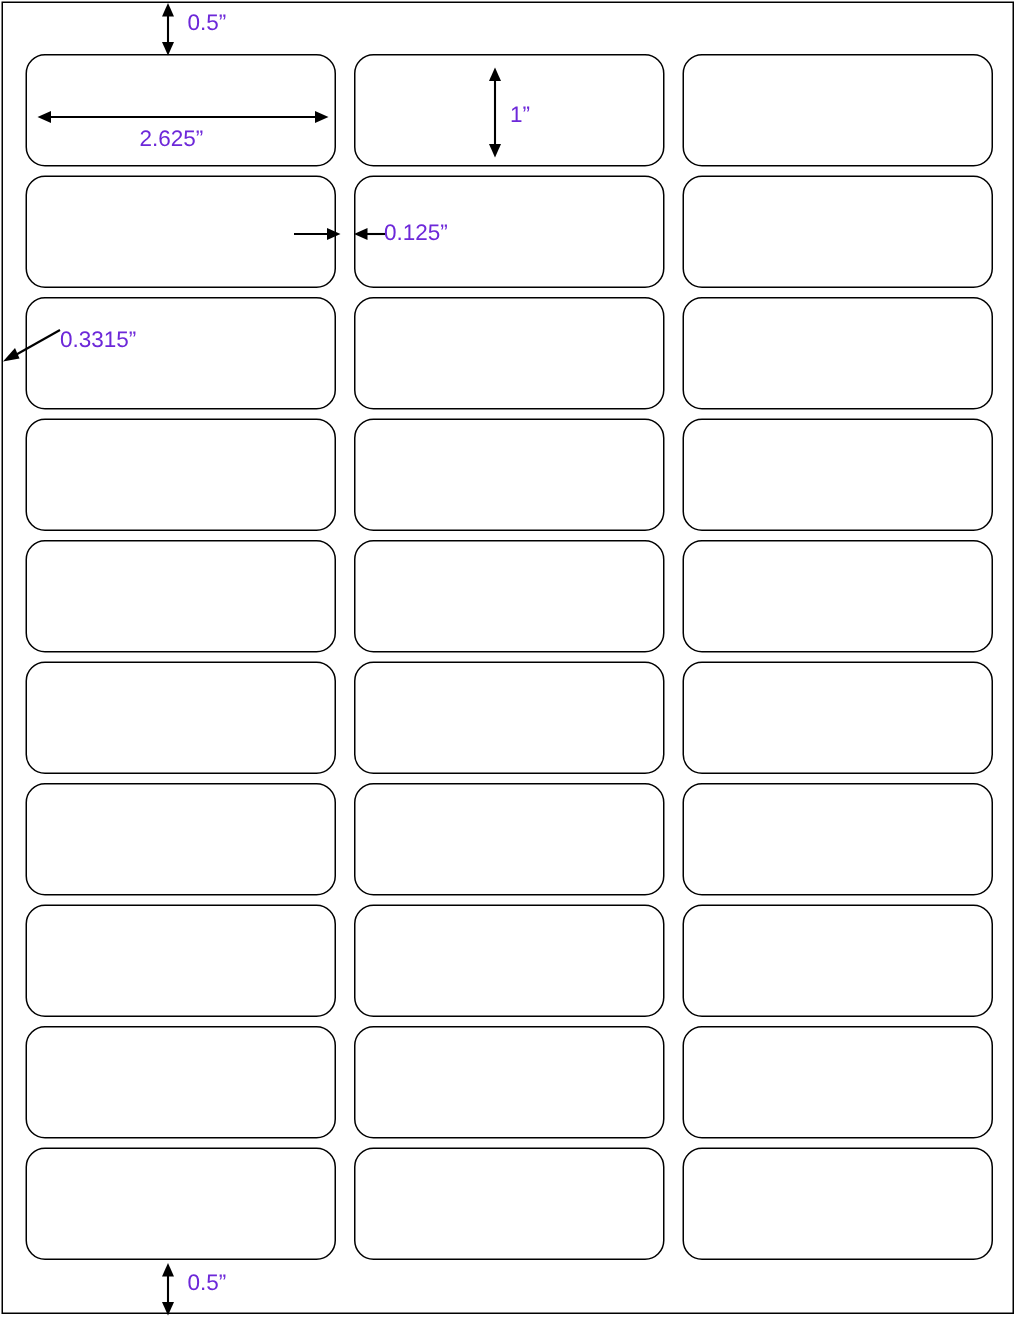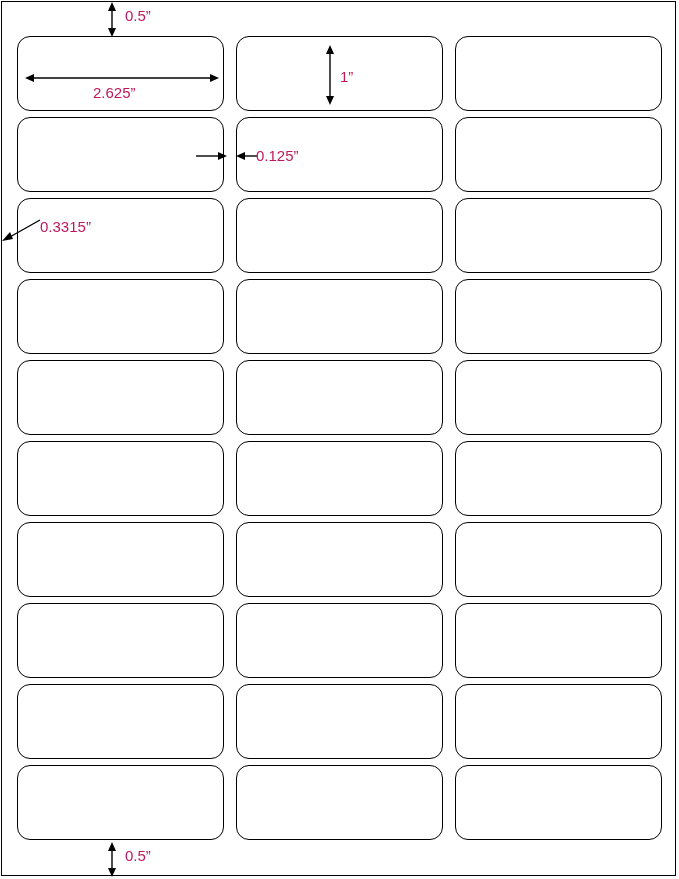--- a/index.html
+++ b/index.html
@@ -32,21 +32,21 @@
     position: absolute;
     box-sizing: border-box;
     border: 1.3px solid #000000;
     border-radius: 13px;
     background: #ffffff;
   }
   
   .dim-text {
     position: absolute;
     font-size: 15px;
-    color: #be185d;
+    color: #6d28d9;
     white-space: nowrap;
     line-height: 1;
   }
   
   .arrow-svg {
     position: absolute;
     overflow: visible;
   }
   .arrow-svg line, .arrow-svg path {
     stroke: #000000;

